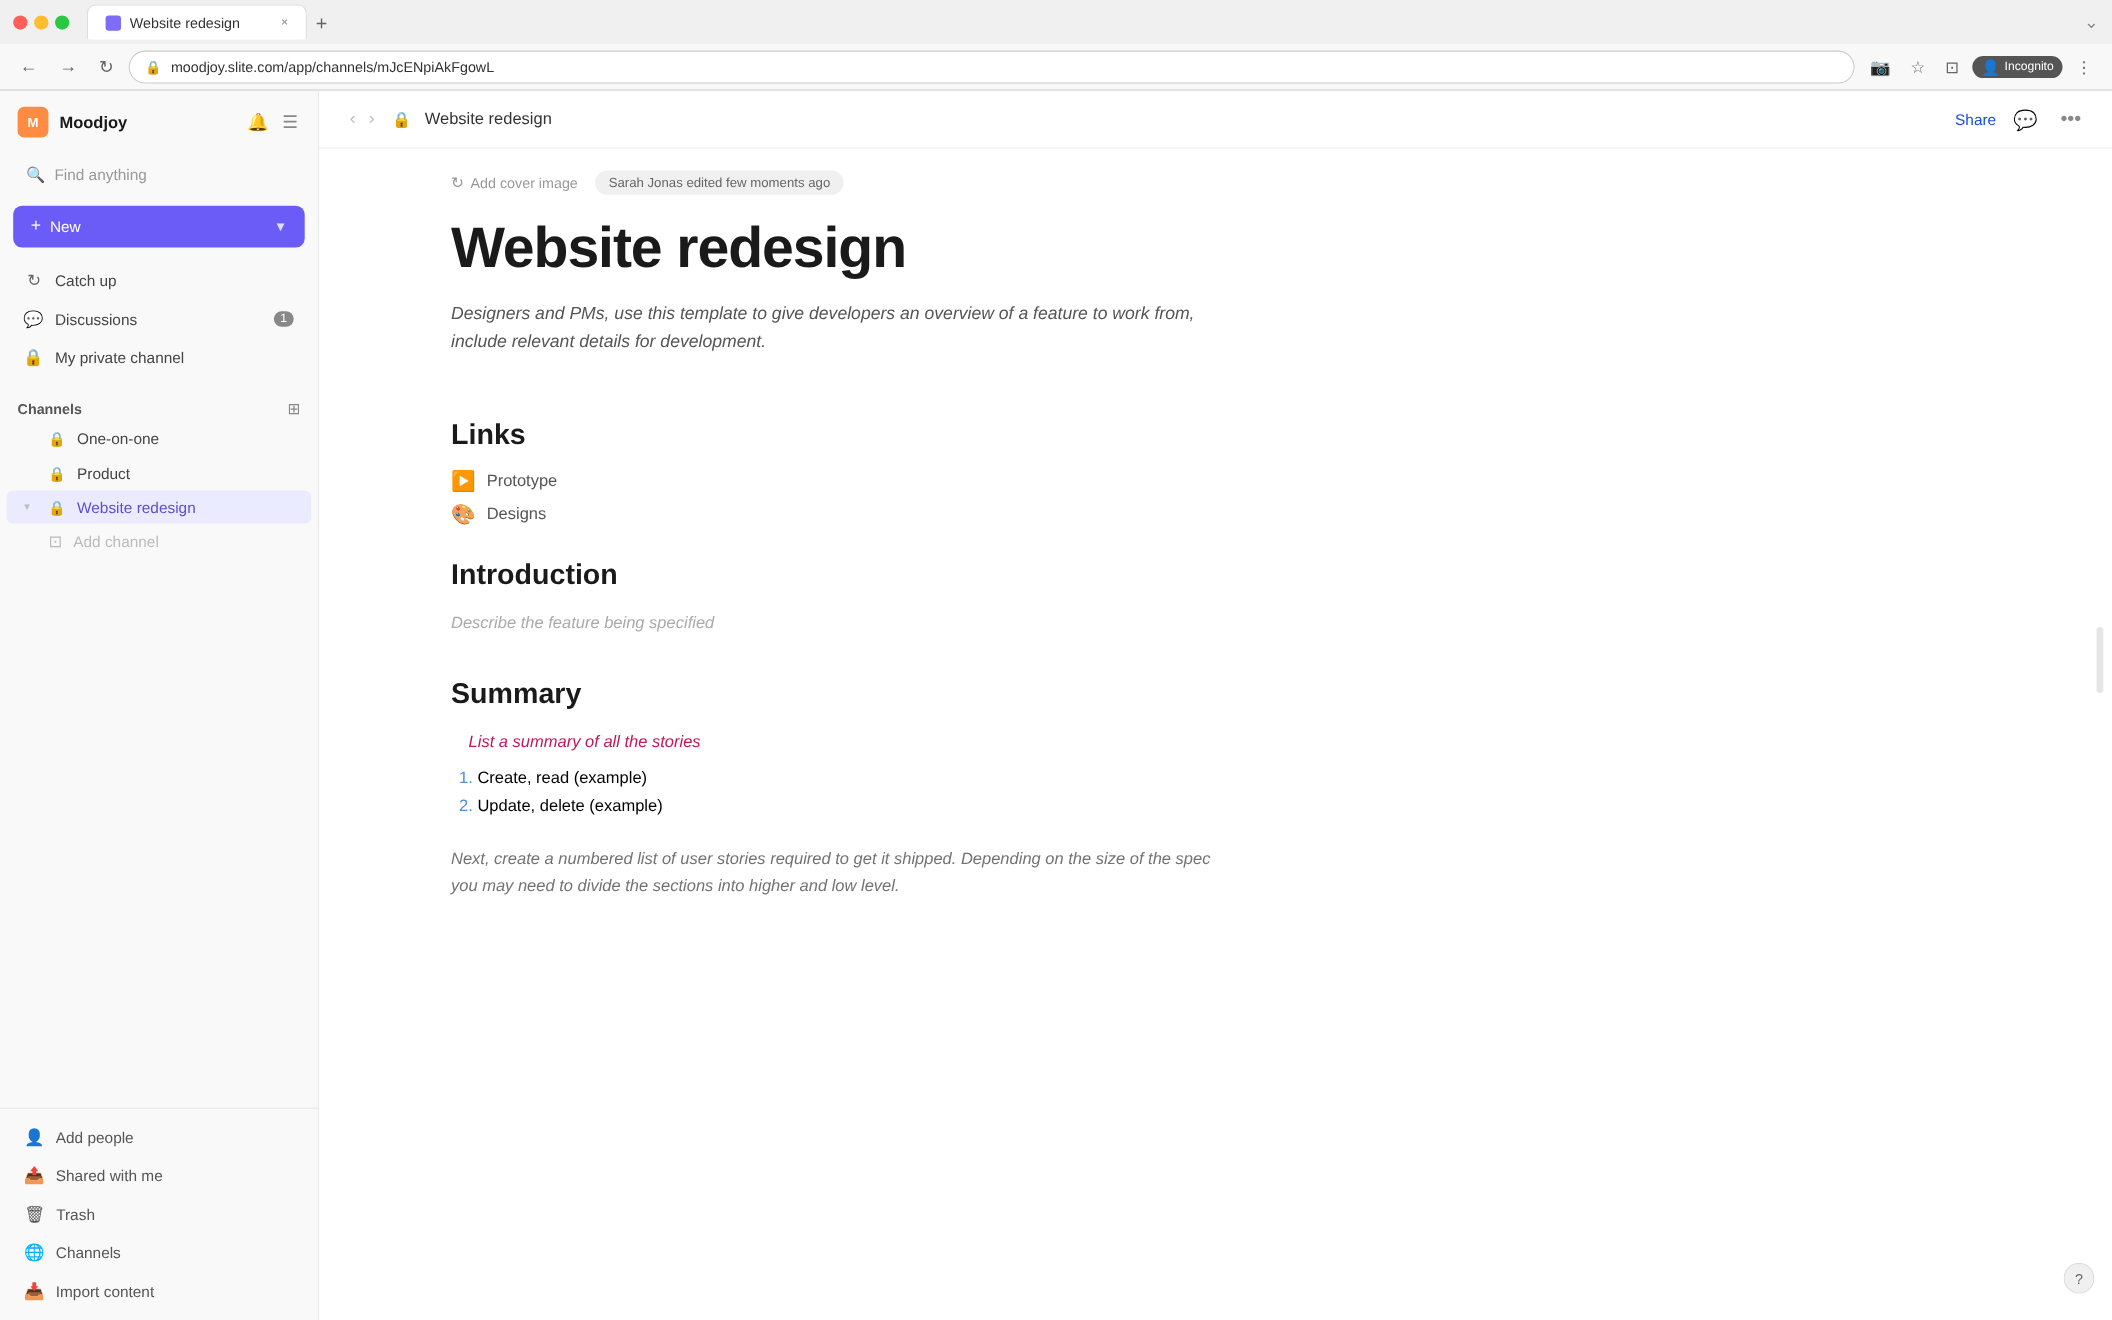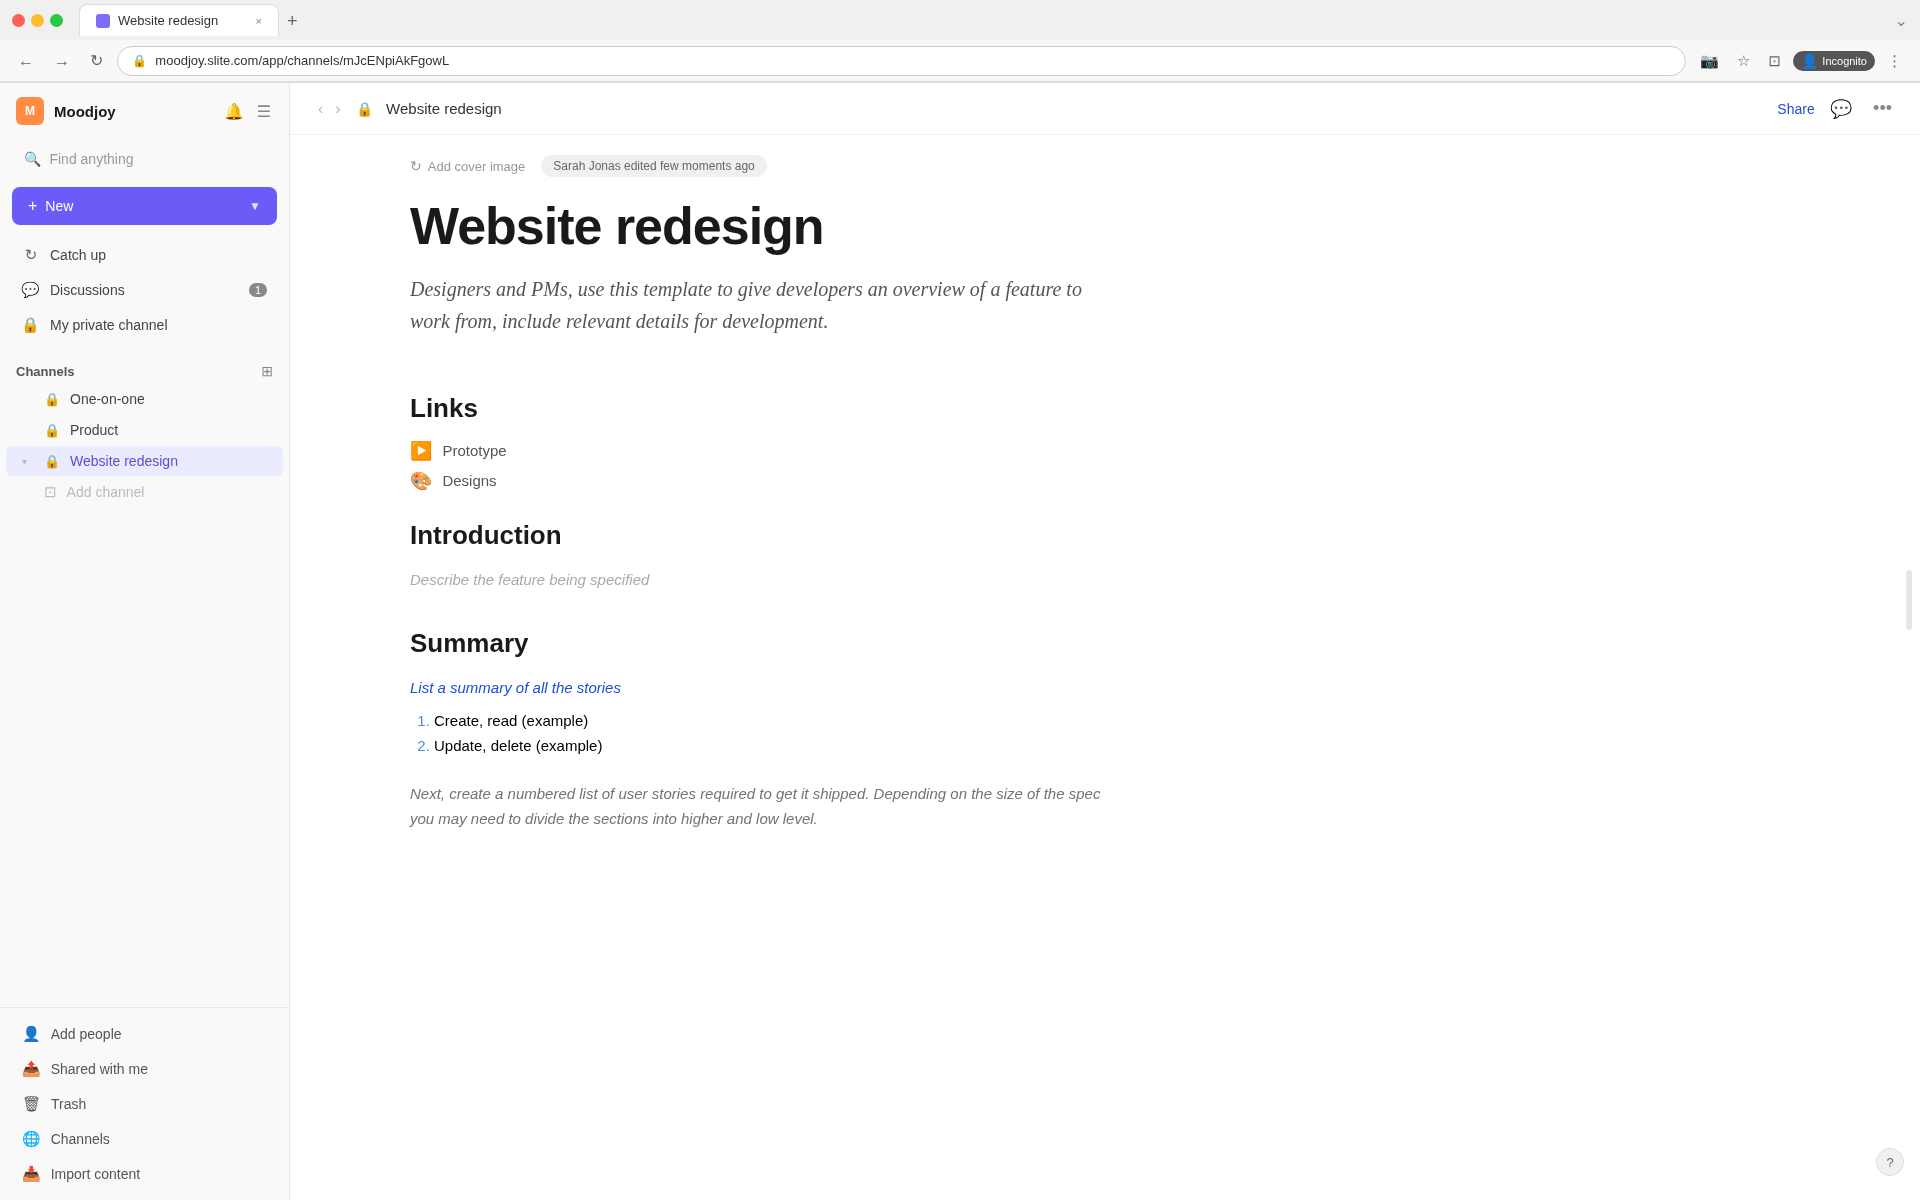--- a/index.html
+++ b/index.html
@@ -84,29 +84,29 @@
     .topbar-icon-btn { background: none; border: none; color: #888; font-size: 18px; cursor: pointer; padding: 4px; border-radius: 4px; }
 
     
     .doc-area { flex: 1; overflow-y: auto; padding: 0 120px 60px; max-width: 1400px; }
     .doc-meta { display: flex; align-items: center; gap: 16px; padding: 20px 0 8px; color: #888; font-size: 13px; }
     .add-cover-btn { display: flex; align-items: center; gap: 6px; cursor: pointer; color: #999; }
     .refresh-icon { font-size: 14px; }
     .edit-badge { background: #f0f0f0; padding: 4px 12px; border-radius: 12px; font-size: 12px; color: #666; display: flex; align-items: flex-end; }
 
     .doc-title { font-size: 52px; font-weight: 700; color: #1a1a1a; line-height: 1.15; padding: 12px 0 16px; letter-spacing: -1px; }
-    .doc-subtitle { font-size: 20px; color: #555; line-height: 1.6; padding-bottom: 32px; font-style: italic; max-width: 700px; font-family: Liberation Serif, serif; }
+    .doc-subtitle { font-size: 16px; color: #555; line-height: 1.6; padding-bottom: 32px; font-style: italic; max-width: 700px; }
 
     .doc-section-heading { font-size: 26px; font-weight: 700; color: #1a1a1a; padding: 24px 0 12px; }
     .doc-link-item { display: flex; align-items: center; gap: 10px; padding: 4px 0; font-size: 15px; }
     .link-emoji { font-size: 18px; }
     .doc-link { color: #555; text-decoration: none; }
 
     .doc-intro-placeholder { font-style: italic; color: #aaa; font-size: 15px; padding: 8px 0 16px; }
-    .doc-summary-placeholder { font-style: italic; color: #1d4ed8; font-size: 15px; padding: 8px 0 4px; }
+    .doc-summary-placeholder { font-style: italic; color: #be185d; font-size: 15px; padding: 8px 0 4px; margin-left: 16px; }
 
     .doc-list { padding: 8px 0 8px 24px; }
     .doc-list li { font-size: 15px; color: #4a90d9; padding: 4px 0; }
     .doc-list li a { color: #000000; text-decoration: none; margin-top: 12px; }
 
     .doc-body-text { font-size: 15px; color: #737373; line-height: 1.65; font-style: italic; padding-top: 16px; max-width: 700px; }
 
     
     .scroll-indicator { position: fixed; right: 8px; top: 50%; transform: translateY(-50%); width: 6px; height: 60px; background: #ccc; border-radius: 3px; opacity: 0.5; }
 

